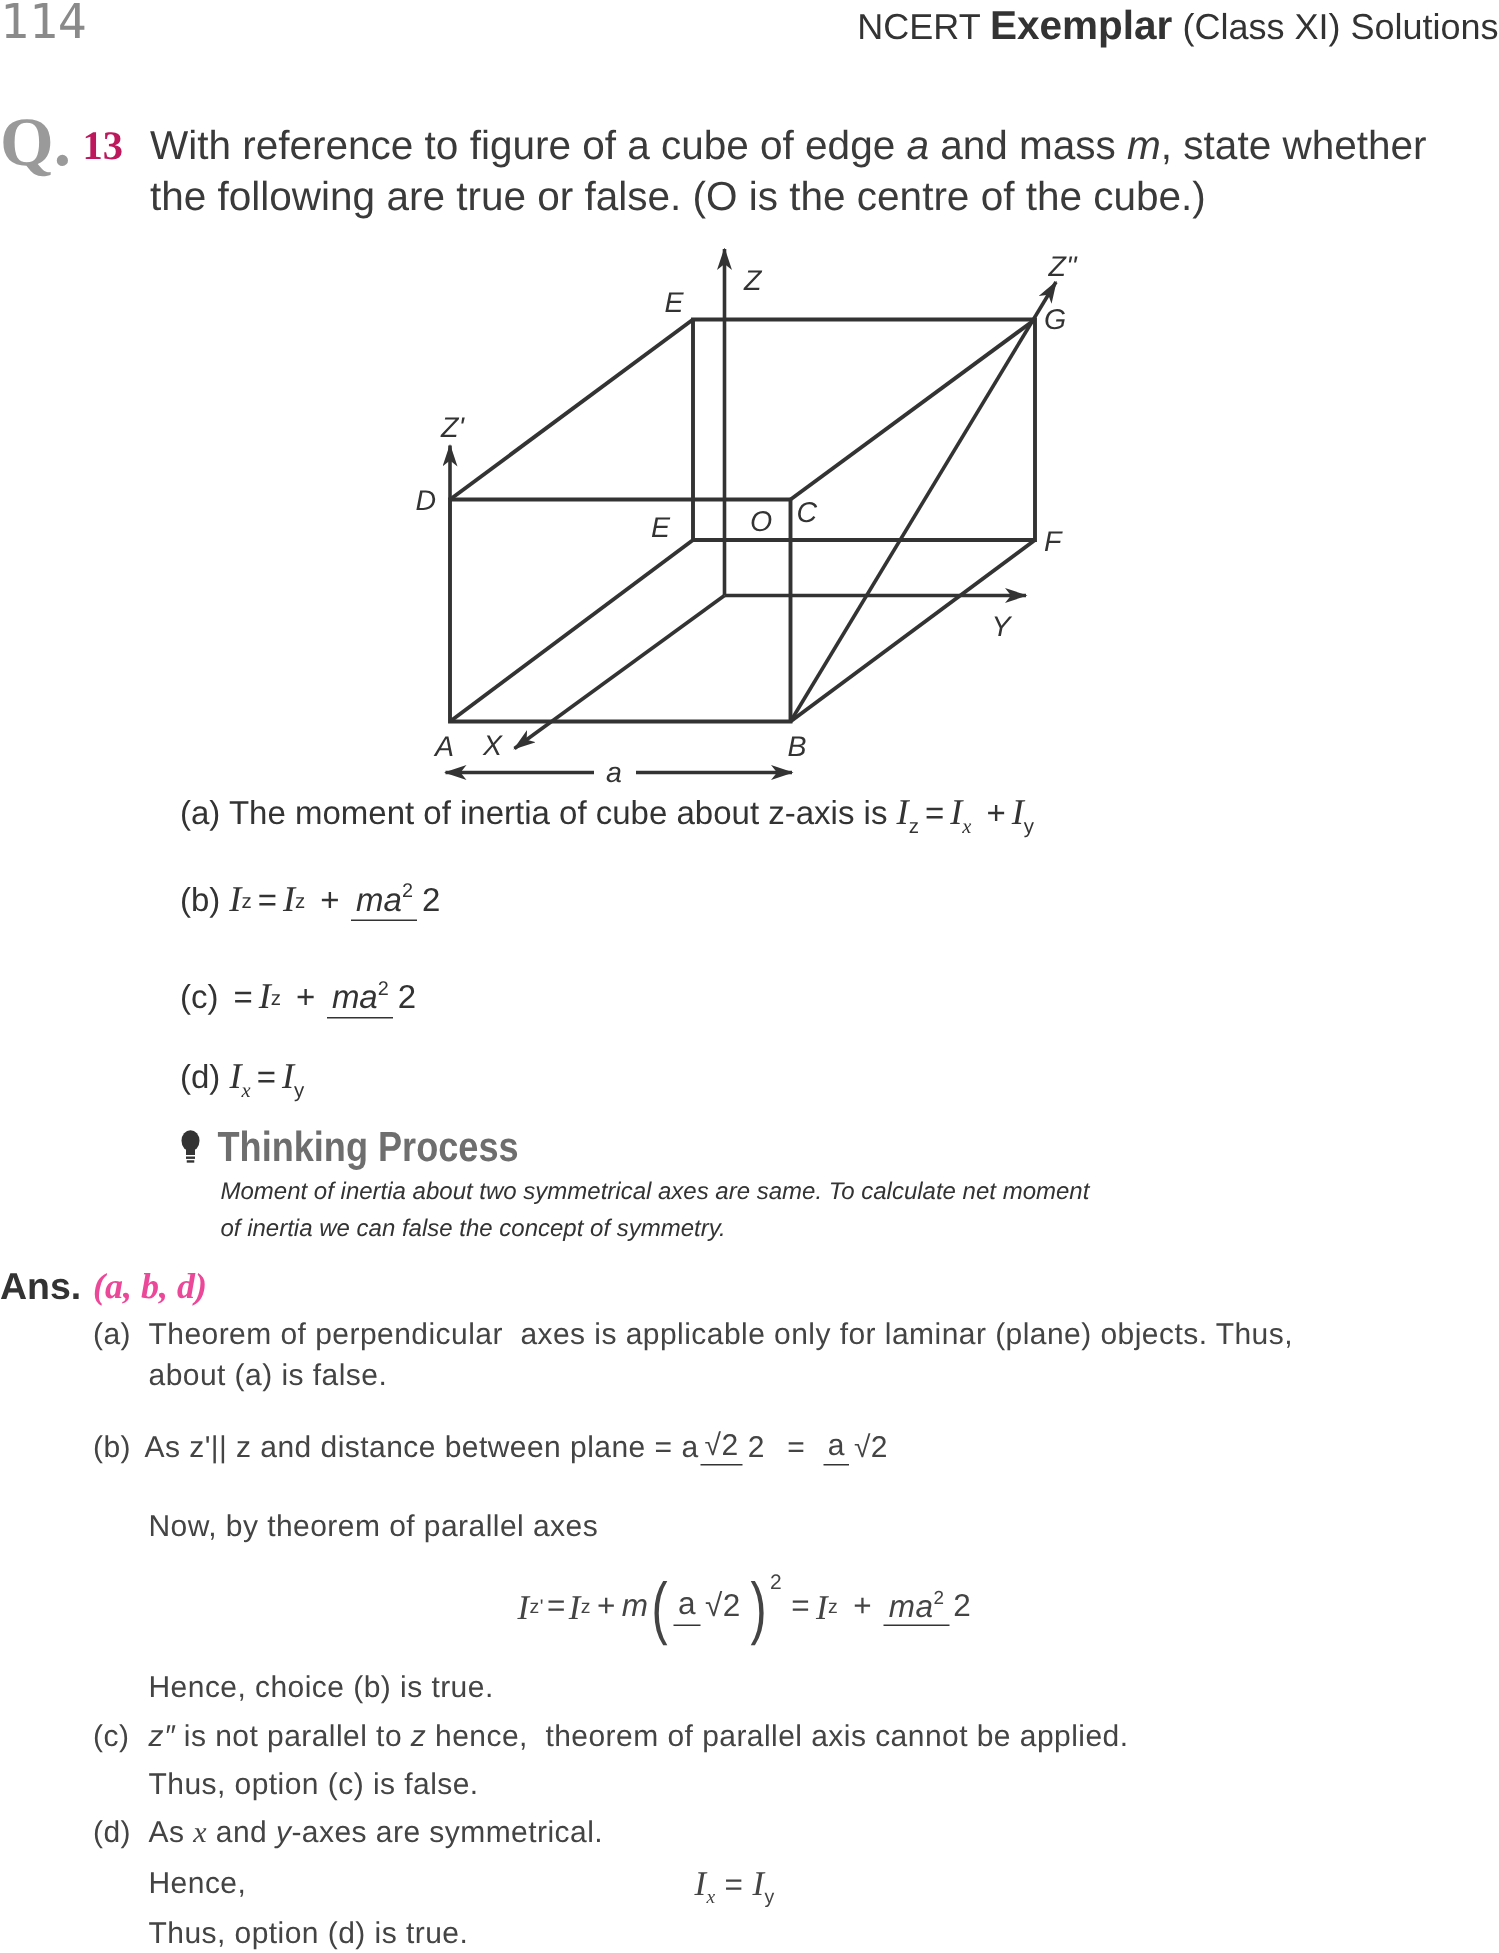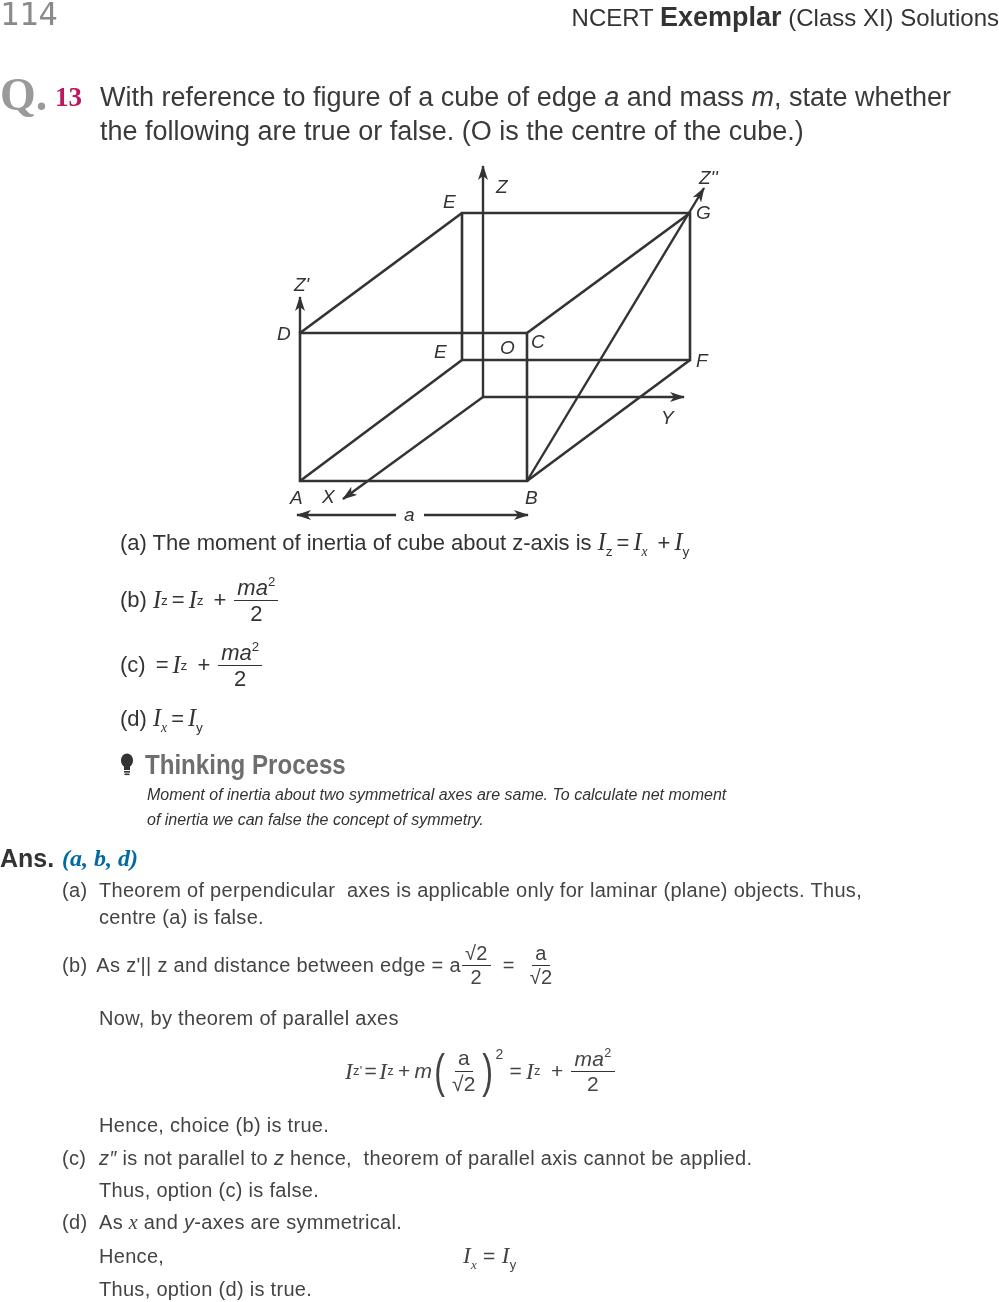--- a/index.html
+++ b/index.html
@@ -12,27 +12,27 @@
 .q-num{left:55px;top:81px;font-family:"Liberation Serif",serif;font-weight:bold;font-size:27px;line-height:32px;color:#be185d;}
 .q-line{left:100px;font-size:27px;line-height:32px;color:#3a3a3a;}
 .it{font-style:italic;}
 .opt{left:120px;font-size:22px;color:#333;}
 .flexline{display:flex;align-items:center;}
 .mi{font-family:"Liberation Serif",serif;font-style:italic;font-size:1.1em;}
 .sub{font-size:0.62em;vertical-align:-0.45em;font-style:normal;font-family:"Liberation Sans",sans-serif;}
 .subi{font-size:0.62em;vertical-align:-0.45em;font-style:italic;font-family:"Liberation Serif",serif;}
 .sup{font-size:0.6em;vertical-align:0.7em;}
 .op{margin:0 4px;}
-.frac{display:inline-flex;flex-direction:column;align-items:center;vertical-align:middle;margin:0 4px;line-height:1.15;}
+.frac{display:inline-flex;flex-direction:row;align-items:center;vertical-align:middle;margin:0 4px;line-height:1.15;}
 .frac .num{border-bottom:1.5px solid #333;padding:0 3px;}
 .frac .den{padding:0 3px;}
 .thinking-title{left:145px;top:748px;font-size:28px;line-height:34px;font-weight:bold;color:#6e6e6e;transform:scaleX(0.86);transform-origin:left center;}
 .thinking-line{left:147px;font-size:16px;line-height:24px;font-style:italic;color:#333;}
 .ans-label{left:0;top:843px;font-size:25px;line-height:30px;font-weight:bold;color:#333;}
-.ans-choices{left:62px;top:843px;font-family:"Liberation Serif",serif;font-style:italic;font-weight:bold;font-size:24px;line-height:30px;color:#0369a1;}
+.ans-choices{left:62px;top:843px;font-family:"Liberation Serif",serif;font-style:italic;font-weight:bold;font-size:24px;line-height:30px;color:#ec4899;}
 .ans{font-size:20px;line-height:24px;color:#444;letter-spacing:0.3px;}
 .paren{font-size:46px;font-weight:normal;line-height:46px;color:#444;transform:scaleX(0.7);display:inline-block;}
 svg text{font-family:"Liberation Sans",sans-serif;font-style:italic;font-size:19px;fill:#333;}
 </style>
 </head>
 <body>
 
 <div class="abs page-num">114</div>
 <div class="abs running-head">
   <span style="white-space:pre">NCERT </span><span class="bold">Exemplar</span><span style="white-space:pre"> (Class XI) Solutions</span>
@@ -133,25 +133,25 @@
 </svg>
 <div class="abs thinking-title">Thinking Process</div>
 <div class="abs thinking-line" style="top:783px">Moment of inertia about two symmetrical axes are same. To calculate net moment</div>
 <div class="abs thinking-line" style="top:808px">of inertia we can false the concept of symmetry.</div>
 
 <div class="abs ans-label">Ans.</div>
 <div class="abs ans-choices">(a, b, d)</div>
 
 <div class="abs ans" style="left:62px;top:878px">(a)</div>
 <div class="abs ans" style="left:99px;top:878px;white-space:pre">Theorem of perpendicular  axes is applicable only for laminar (plane) objects. Thus,</div>
-<div class="abs ans" style="left:99px;top:905px">centre (a) is false.</div>
+<div class="abs ans" style="left:99px;top:905px">about (a) is false.</div>
 
 <div class="abs ans flexline" style="left:62px;top:937px;height:56px">
   <span style="margin-right:9px">(b)</span>
-  <span style="margin-right:6px">As z'|| z and distance between edge =</span>
+  <span style="margin-right:6px">As z'|| z and distance between plane =</span>
   <span>a</span>
   <span class="frac" style="margin-left:1px">
       <span class="num">√2</span>
       <span class="den">2</span>
     </span>
   <span class="op" style="margin:0 8px">=</span>
   <span class="frac">
       <span class="num">a</span>
       <span class="den">√2</span>
     </span>

